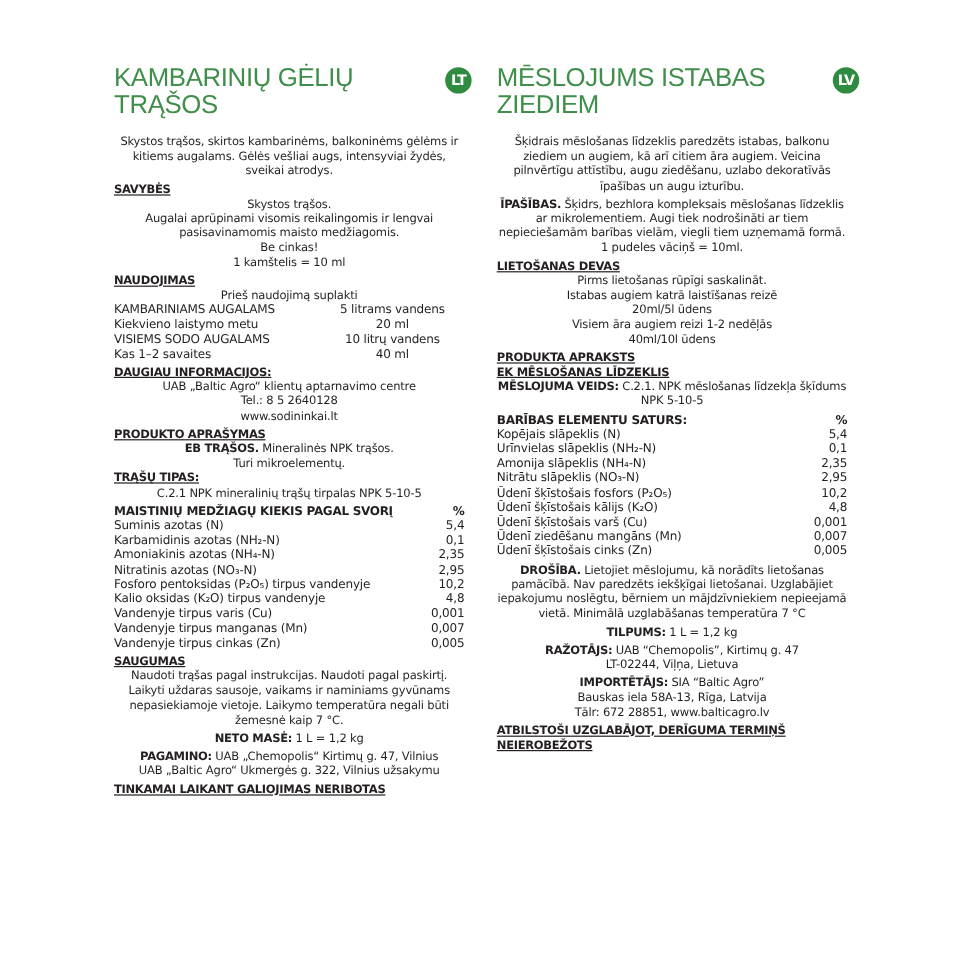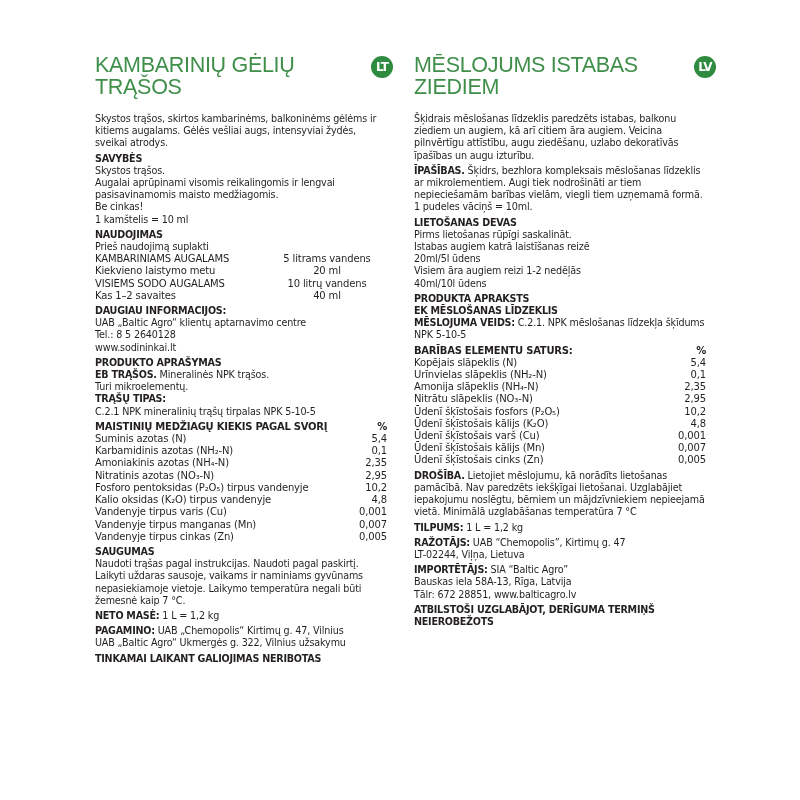--- a/index.html
+++ b/index.html
@@ -31,25 +31,26 @@
       font-family: "DejaVu Sans", sans-serif;
       font-weight: bold; font-size: 12px; line-height: 22px;
       text-align: center; letter-spacing: -0.8px;
     }
     .col-lv .badge { right: -10px; }
 
     .txt {
       font-size: 9.6px; line-height: 12.2px;
       letter-spacing: -0.15px;
       margin: 0;
+      text-align: center;
     }
     .sec { margin-top: 3px; }
     .h {
       font-weight: bold; font-size: 9.6px; line-height: 12.2px;
-      letter-spacing: -0.25px; margin: 0;
+      letter-spacing: -0.25px; margin: 0; text-decoration: underline;
     }
     .b { font-weight: bold; letter-spacing: -0.25px; }
     .row { display: flex; justify-content: space-between; font-size: 10px; line-height: 12.2px; letter-spacing: -0.15px; }
     .row .v { text-align: center; white-space: nowrap; }
     .row.hd { font-weight: bold; letter-spacing: -0.25px; }
     .usage .row .v { width: 120px; }
   </style>
 </head>
 <body>
 
@@ -219,21 +220,21 @@
       </div>
     <div class="row">
         <span>Ūdenī šķīstošais kālijs (K₂O)</span>
         <span class="v">4,8</span>
       </div>
     <div class="row">
         <span>Ūdenī šķīstošais varš (Cu)</span>
         <span class="v">0,001</span>
       </div>
     <div class="row">
-        <span>Ūdenī šķīstošais kālijs (Mn)</span>
+        <span>Ūdenī ziedēšanu mangāns (Mn)</span>
         <span class="v">0,007</span>
       </div>
     <div class="row">
         <span>Ūdenī šķīstošais cinks (Zn)</span>
         <span class="v">0,005</span>
       </div>
   </div>
 
   <div class="sec">
     <p class="txt"><span class="b">DROŠĪBA.</span><span> Lietojiet mēslojumu, kā norādīts lietošanas pamācībā. Nav paredzēts iekšķīgai lietošanai. Uzglabājiet iepakojumu noslēgtu, bērniem un mājdzīvniekiem nepieejamā vietā. Minimālā uzglabāšanas temperatūra 7 °C</span></p>

